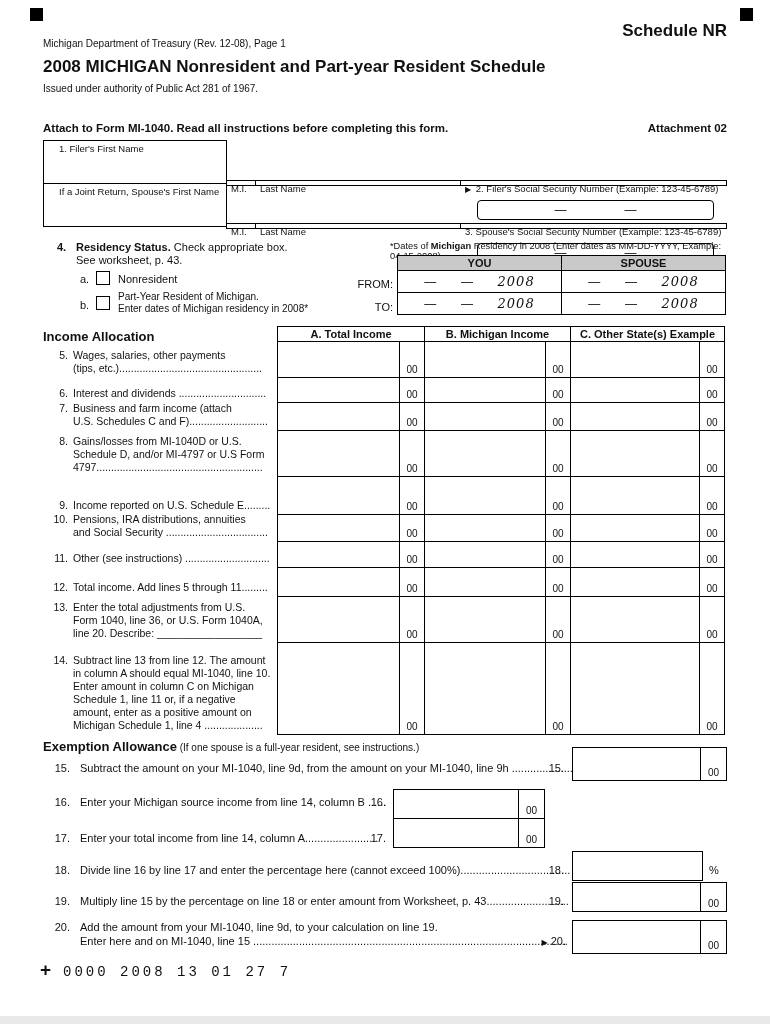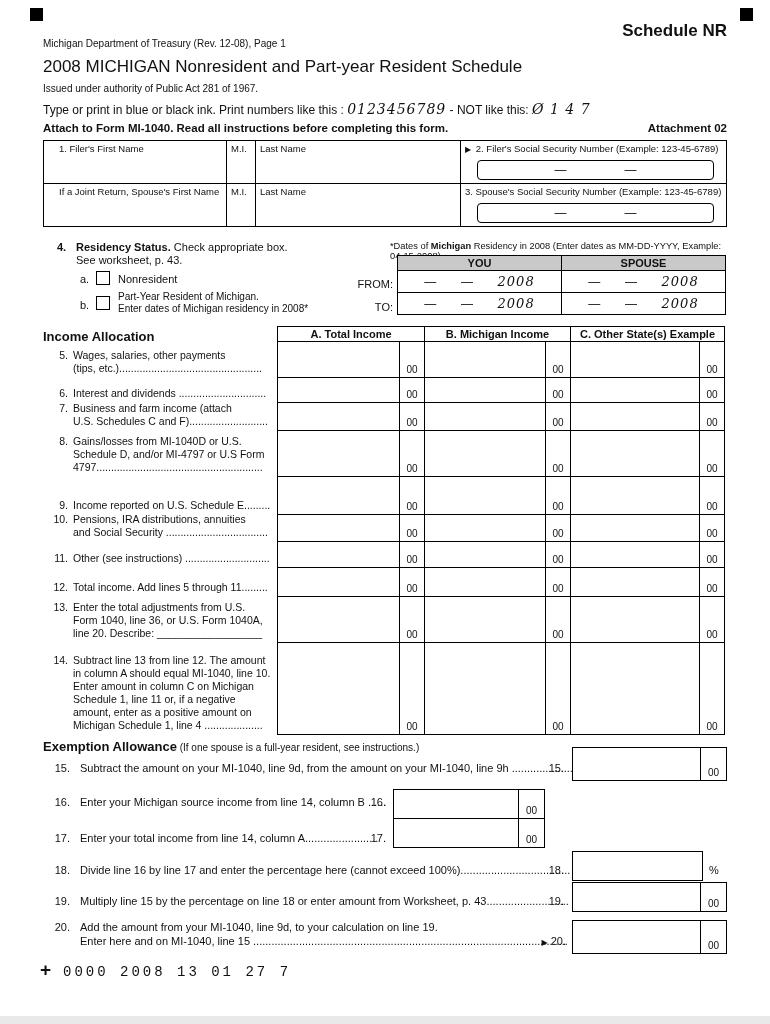--- a/index.html
+++ b/index.html
@@ -7,33 +7,33 @@
   body { font-family:"Liberation Sans", sans-serif; color:#111; }
   .page { position:relative; width:770px; height:1016px; background:#fff; margin:0 auto; overflow:hidden; }
   .abs { position:absolute; }
   .corner { position:absolute; width:13px; height:13px; background:#000; }
   .b { font-weight:bold; }
   .hand { font-family:"DejaVu Serif", serif; font-style:italic; letter-spacing:1px; }
 
   
   .dept { left:43px; top:38px; font-size:10px; }
   .schednr { right:43px; top:21px; font-size:17px; font-weight:bold; }
-  .title { left:43px; top:57px; font-size:17px; font-weight:normal; }
+  .title { left:43px; top:57px; font-size:17px; font-weight:bold; }
   .auth { left:43px; top:83px; font-size:10px; }
   .printline { left:43px; top:101px; font-size:12px; }
   .printline .hand { font-size:14px; }
   .attach { left:43px; top:122px; font-size:11.5px; font-weight:bold; }
   .attachment { right:43px; top:122px; font-size:11.5px; font-weight:bold; }
 
   
   .id-table { left:43px; top:140px; width:684px; }
   .id-row { display:flex; height:44px; }
   .id-row + .id-row { margin-top:-1px; }
   .id-cell { border:1px solid #000; padding:2px 4px; font-size:9.5px; background:#fff; position:relative; }
-  .id-cell + .id-cell { margin-left:-1px; }
+  .id-cell + .id-cell { margin-left:-1px;margin-top:40px; }
   .w-first { width:184px;padding-left:15px; } .w-mi { width:30px; } .w-last { width:206px; } .w-ssn { width:267px; }
   .ssn-box { position:absolute; left:16px; right:12px; top:19px; height:20px; border:1px solid #000; border-radius:4px;
              display:flex; align-items:center; justify-content:center; gap:58px; font-size:12px; }
   .arrow { font-size:8px; margin-right:2px; }
 
   
   .res-num { left:57px; top:241px; font-size:11px; font-weight:bold; }
   .res-head { left:76px; top:241px; font-size:11px; }
   .res-see { left:76px; top:254px; font-size:11px; }
   .opt-letter { font-size:11px; }
@@ -94,26 +94,20 @@
 
 <div class="page">
 
   <div class="corner" style="left:30px; top:8px;"></div>
   <div class="corner" style="left:740px; top:8px;"></div>
 
   <div class="abs dept">Michigan Department of Treasury (Rev. 12-08), Page 1</div>
   <div class="abs schednr">Schedule NR</div>
   <div class="abs title">2008 MICHIGAN Nonresident and Part-year Resident Schedule</div>
   <div class="abs auth">Issued under authority of Public Act 281 of 1967.</div>
-  <div class="abs printline">
-    <span>Type or print in blue or black ink.  Print numbers like this :</span>
-    <span class="hand">0123456789</span>
-    <span>- NOT like this:</span>
-    <span class="hand">Ø 1 4 7</span>
-  </div>
   <div class="abs attach">Attach to Form MI-1040.  Read all instructions before completing this form.</div>
   <div class="abs attachment">Attachment 02</div>
 
   <div class="abs id-table">
     <div class="id-row">
       <div class="id-cell w-first">
         <span>1. Filer's First Name</span>
       </div>
       <div class="id-cell w-mi">
         <span>M.I.</span>

